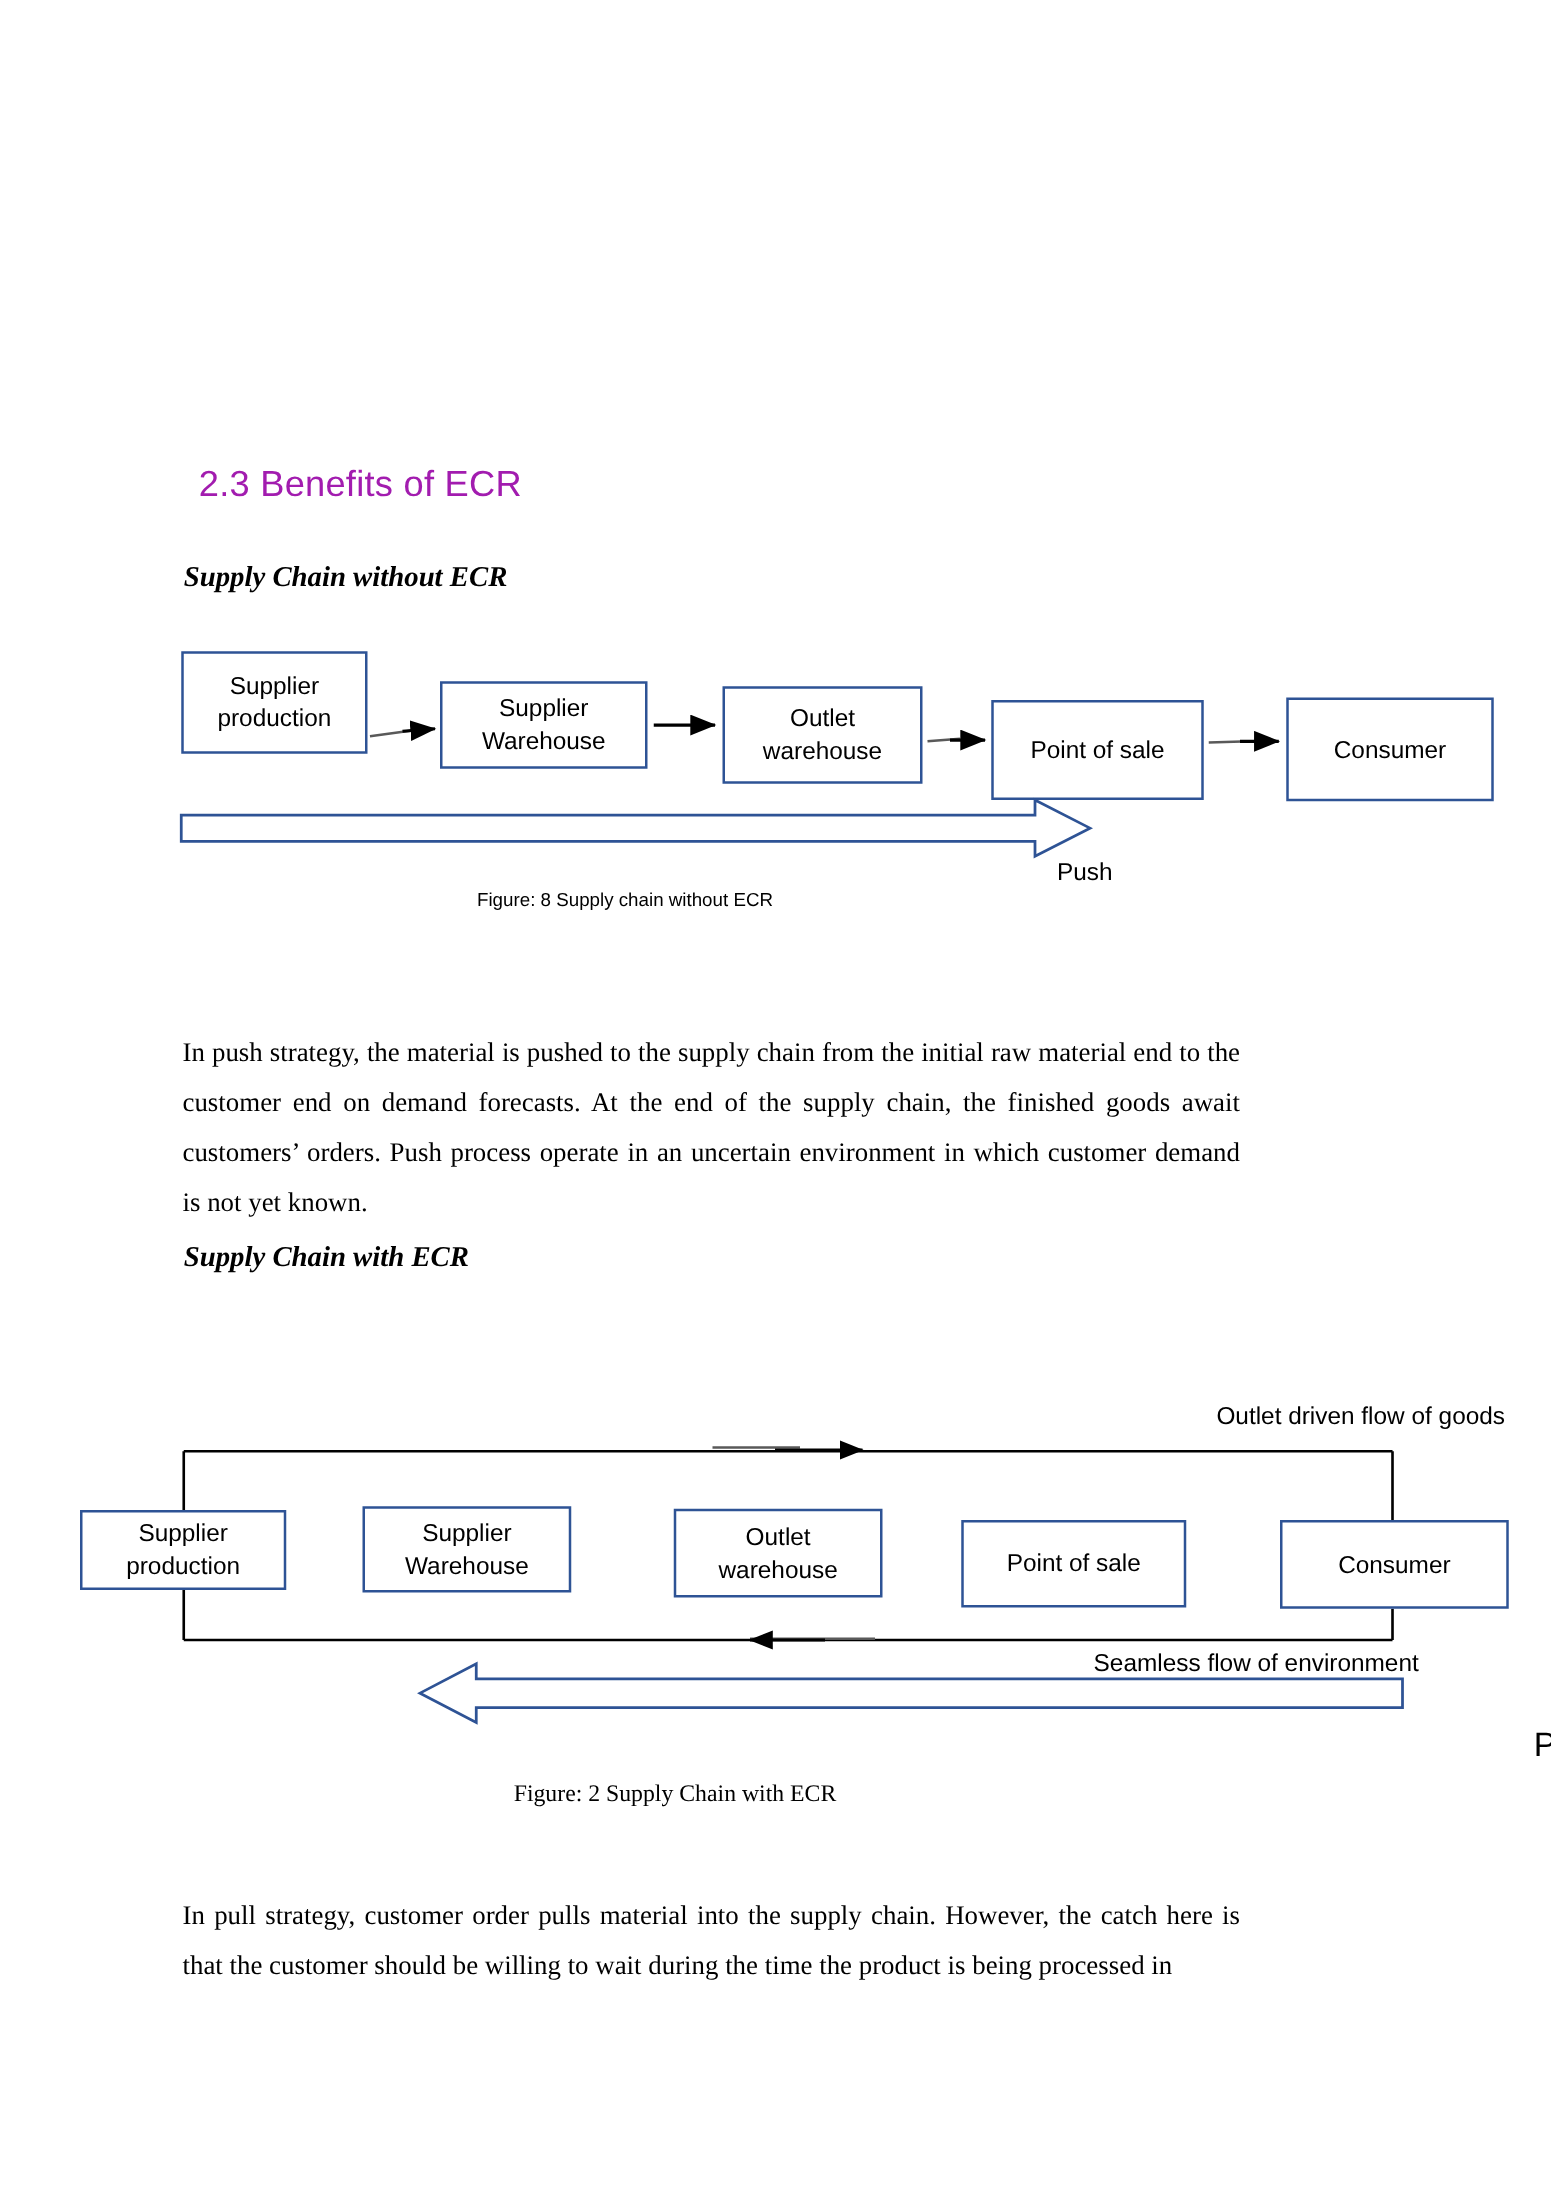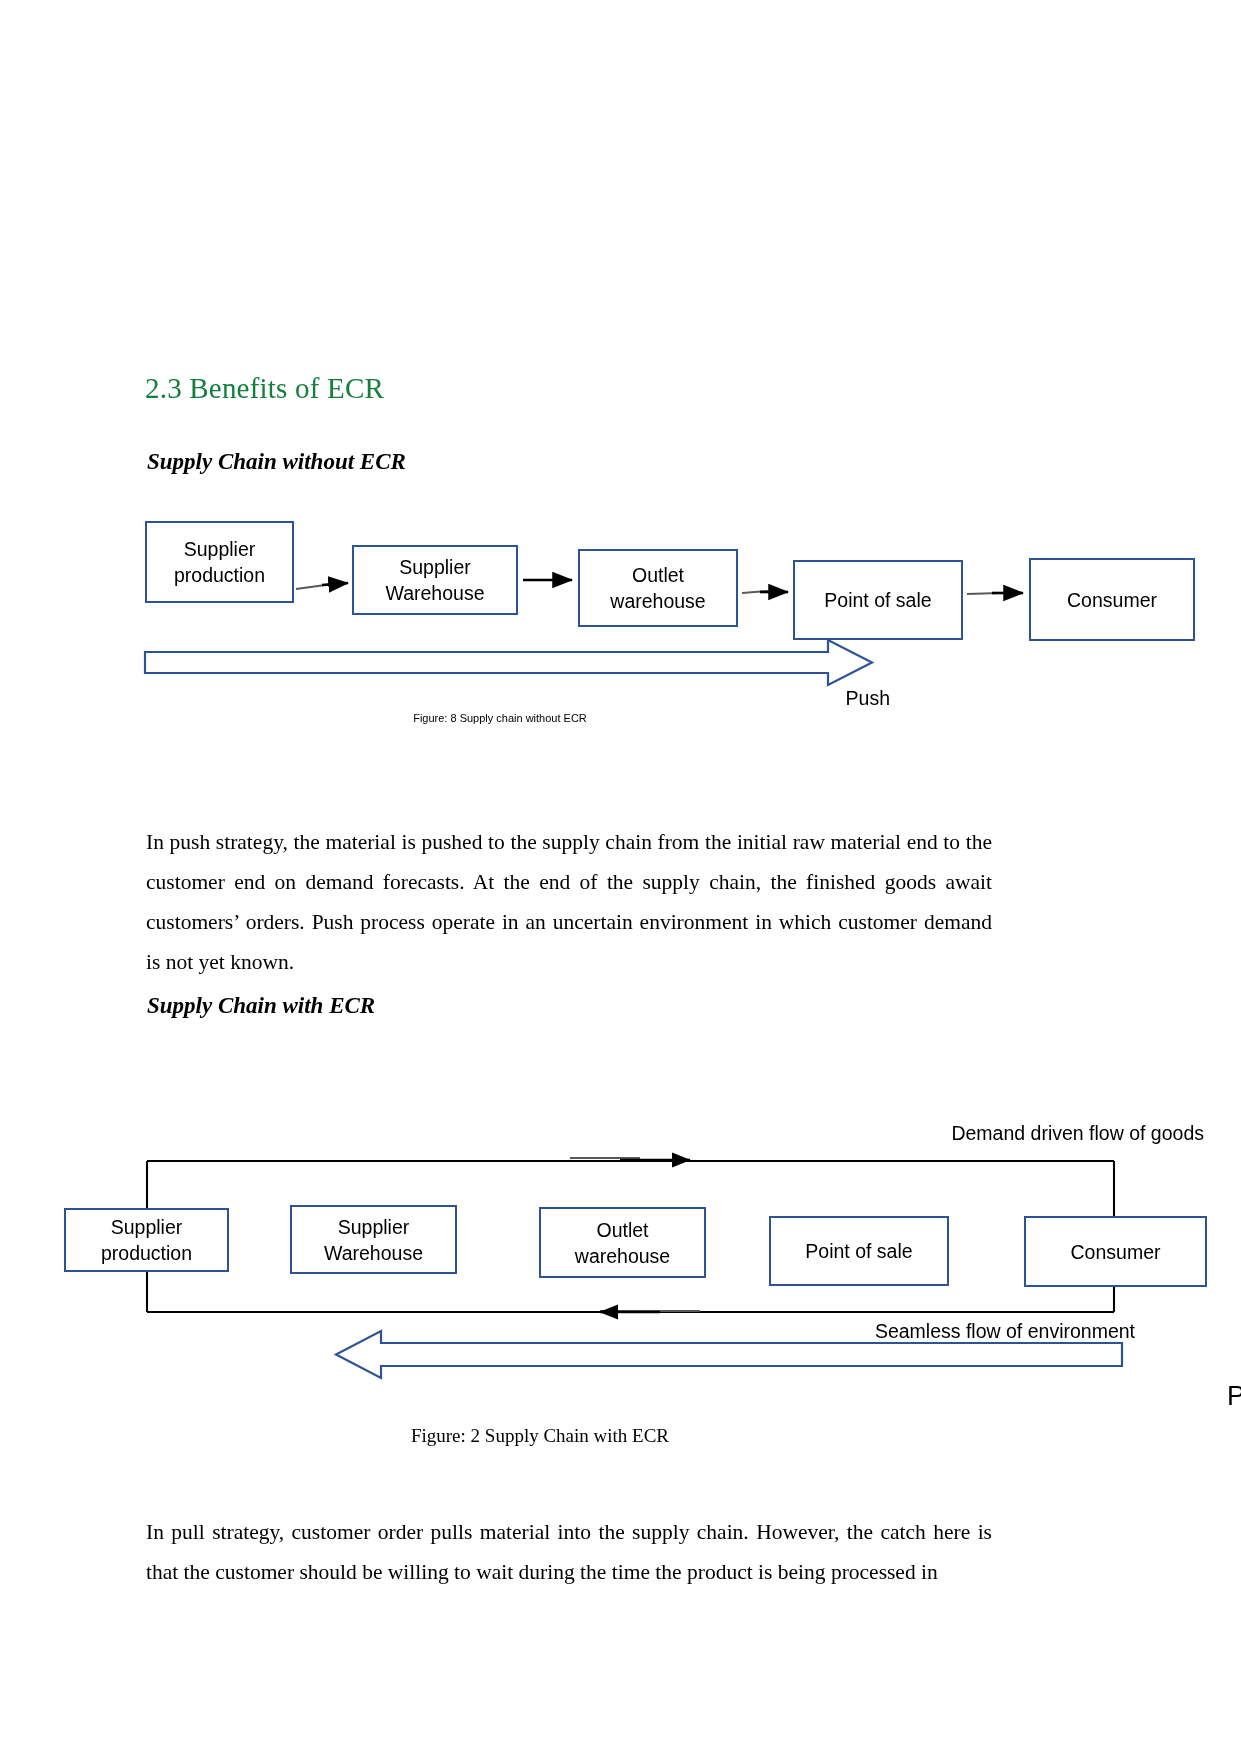--- a/index.html
+++ b/index.html
@@ -17,25 +17,25 @@
   }
   .page {
     position: absolute;
     inset: 0;
     background: #ffffff;
   }
 
   
   .h-section {
     position: absolute;
-    left: 145px;
+    left: 159px;
     top: 372px;
-    font-family: Liberation Serif, serif;
+    font-family: Liberation Sans, sans-serif;
     font-size: 29px;
-    color: #15803d;
+    color: #a21caf;
     letter-spacing: 0.2px;
     white-space: nowrap;
   }
   .h-sub {
     position: absolute;
     left: 147px;
     font-family: "Liberation Serif", serif;
     font-weight: bold;
     font-size: 23px;
     color: #000000;
@@ -54,21 +54,21 @@
     line-height: 40px;
     text-align: justify;
     text-justify: inter-word;
     color: #000000;
   }
   #para1 { top: 822px; }
   #para2 { top: 1512px; }
 
   .caption {
     position: absolute;
-    font-size: 11px;
+    font-size: 15px;
     color: #000000;
     white-space: nowrap;
     text-align: center;
   }
   .caption.sans {
     font-family: "Liberation Sans", sans-serif;
   }
   .caption.serif {
     font-family: "Liberation Serif", serif;
     font-size: 19px;
@@ -171,21 +171,21 @@
   </svg>
 
   <div class="flow-label" style="left:0; width:890px; top:687px;">Push</div>
 
   <div class="caption sans" id="cap1">Figure: 8 Supply chain without ECR</div>
 
   <div class="para" id="para1">In push strategy, the material is pushed to the supply chain from the initial raw material end to the customer end on demand forecasts. At the end of the supply chain, the finished goods await customers’ orders. Push process operate in an uncertain environment in which customer demand is not yet known.</div>
 
   <div class="h-sub" id="sub2">Supply Chain with ECR</div>
 
-  <div class="flow-label" style="left:0; width:1204px; top:1122px;">Demand driven flow of goods</div>
+  <div class="flow-label" style="left:0; width:1204px; top:1122px;">Outlet driven flow of goods</div>
 
   <svg class="layer">
 
     <g>
 
       <line x1="147" y1="1161" x2="1114" y2="1161" stroke="#000000" stroke-width="2.1"></line>
 
       <line x1="147" y1="1161" x2="147" y2="1208" stroke="#000000" stroke-width="2.1"></line>
 
       <line x1="1114" y1="1161" x2="1114" y2="1312" stroke="#000000" stroke-width="2.1"></line>

